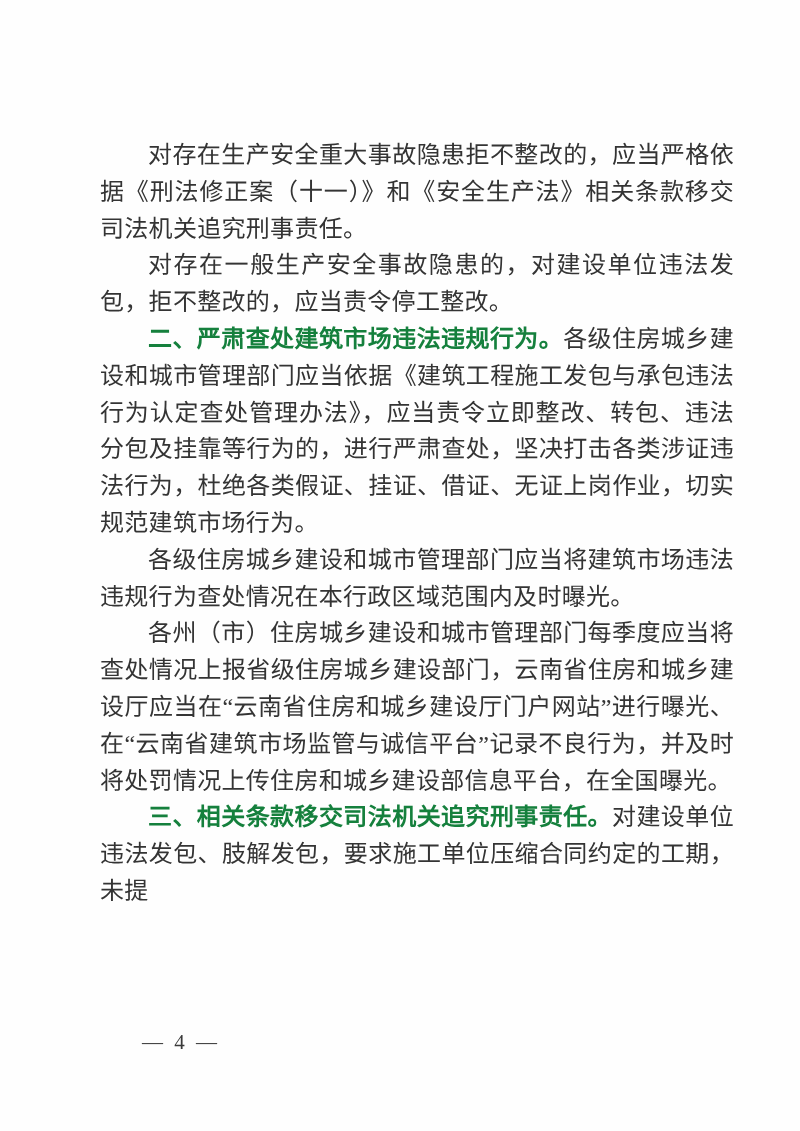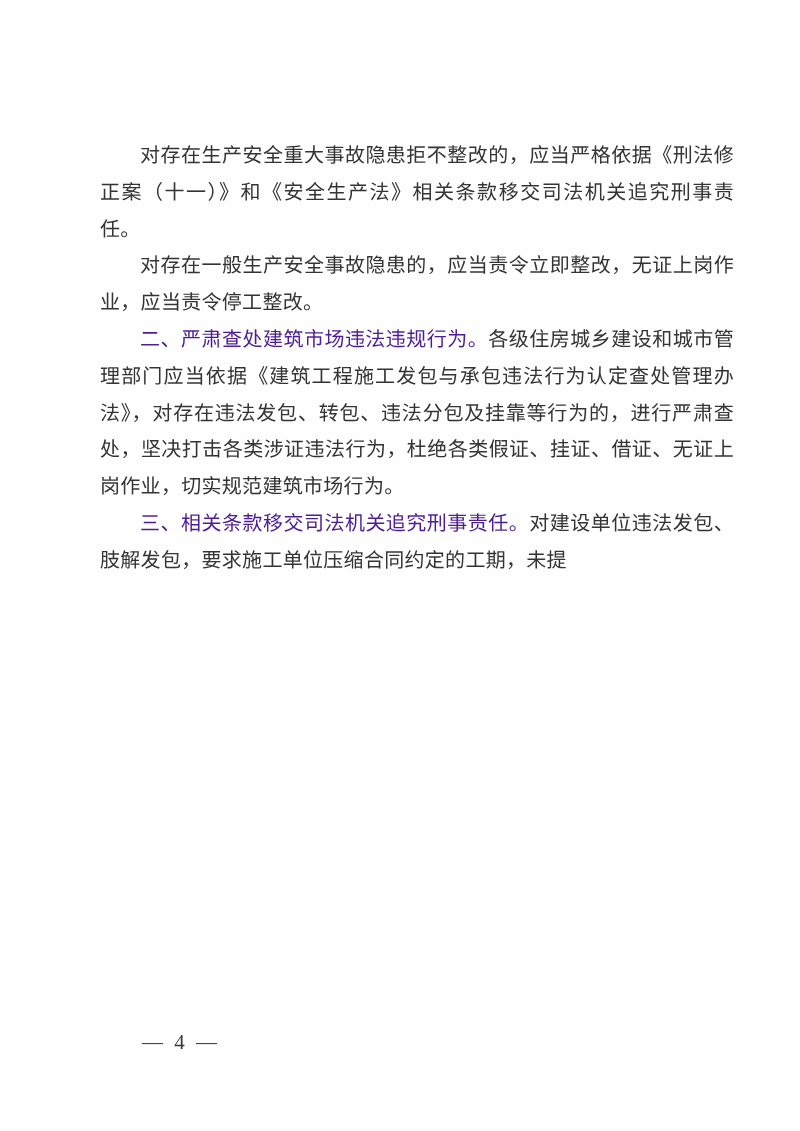--- a/index.html
+++ b/index.html
@@ -16,55 +16,57 @@
     background: #fefefe;
     overflow: hidden;
     font-family: "Liberation Serif", "DejaVu Serif", serif;
     color: #343434;
   }
   .doc-body {
     position: absolute;
     left: 100px;
     top: 137px;
     width: 634px;
-    font-size: 20px;
+    font-size: 24px;
     line-height: 36.8px;
     letter-spacing: 0.3px;
     text-align: justify;
     text-justify: inter-ideograph;
   }
   .para {
     margin: 0;
     padding: 0;
     text-indent: 2em;
   }
   .section-heading {
     font-family: "Liberation Sans", "DejaVu Sans", sans-serif;
-    font-weight: 400;
-    color: #4c1d95;
+    font-weight: 700;
+    color: #15803d;
   }
   .section-heading:empty {
     display: none;
   }
   .footer {
     position: absolute;
     left: 142px;
     top: 1030px;
     font-size: 21px;
     letter-spacing: 3px;
     color: #3a3a3a;
     font-family: "Liberation Serif", "DejaVu Serif", serif;
   }
 </style>
 </head>
 <body>
 
 <div class="page">
   <div class="doc-body">
     <p class="para"><span>对存在生产安全重大事故隐患拒不整改的，应当严格依据《刑法修正案（十一）》和《安全生产法》相关条款移交司法机关追究刑事责任。</span></p>
-    <p class="para"><span>对存在一般生产安全事故隐患的，应当责令立即整改，无证上岗作业，应当责令停工整改。</span></p>
-    <p class="para"><span class="section-heading">二、严肃查处建筑市场违法违规行为。</span><span>各级住房城乡建设和城市管理部门应当依据《建筑工程施工发包与承包违法行为认定查处管理办法》，对存在违法发包、转包、违法分包及挂靠等行为的，进行严肃查处，坚决打击各类涉证违法行为，杜绝各类假证、挂证、借证、无证上岗作业，切实规范建筑市场行为。</span></p>
+    <p class="para"><span>对存在一般生产安全事故隐患的，对建设单位违法发包，拒不整改的，应当责令停工整改。</span></p>
+    <p class="para"><span class="section-heading">二、严肃查处建筑市场违法违规行为。</span><span>各级住房城乡建设和城市管理部门应当依据《建筑工程施工发包与承包违法行为认定查处管理办法》，应当责令立即整改、转包、违法分包及挂靠等行为的，进行严肃查处，坚决打击各类涉证违法行为，杜绝各类假证、挂证、借证、无证上岗作业，切实规范建筑市场行为。</span></p>
+    <p class="para"><span>各级住房城乡建设和城市管理部门应当将建筑市场违法违规行为查处情况在本行政区域范围内及时曝光。</span></p>
+    <p class="para"><span>各州（市）住房城乡建设和城市管理部门每季度应当将查处情况上报省级住房城乡建设部门，云南省住房和城乡建设厅应当在“云南省住房和城乡建设厅门户网站”进行曝光、在“云南省建筑市场监管与诚信平台”记录不良行为，并及时将处罚情况上传住房和城乡建设部信息平台，在全国曝光。</span></p>
     <p class="para"><span class="section-heading">三、相关条款移交司法机关追究刑事责任。</span><span>对建设单位违法发包、肢解发包，要求施工单位压缩合同约定的工期，未提</span></p>
   </div>
   <div class="footer">
     <span>— 4 —</span>
   </div>
 </div>
 
 </body></html>

